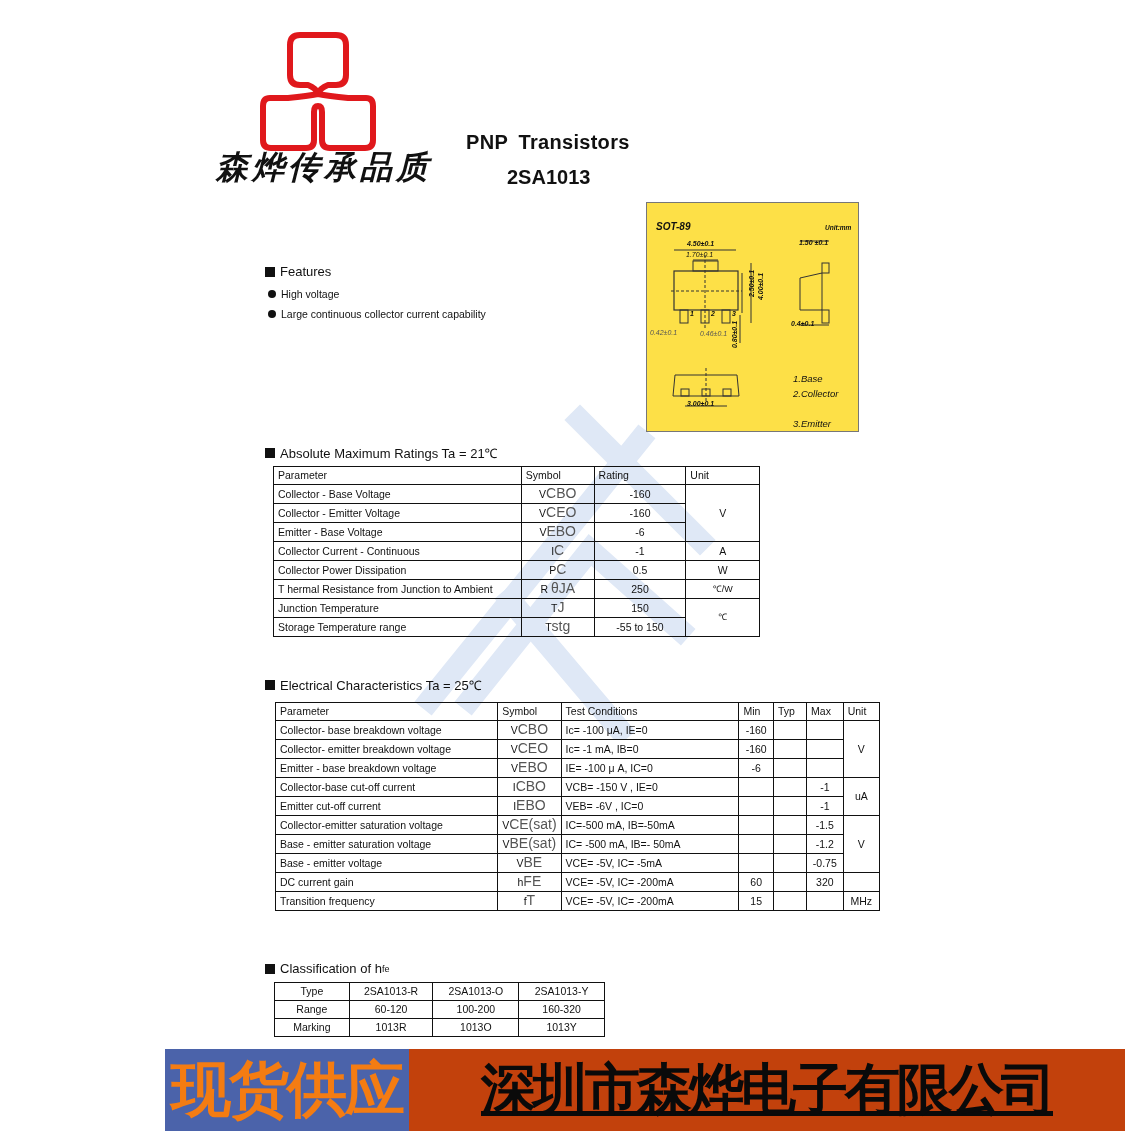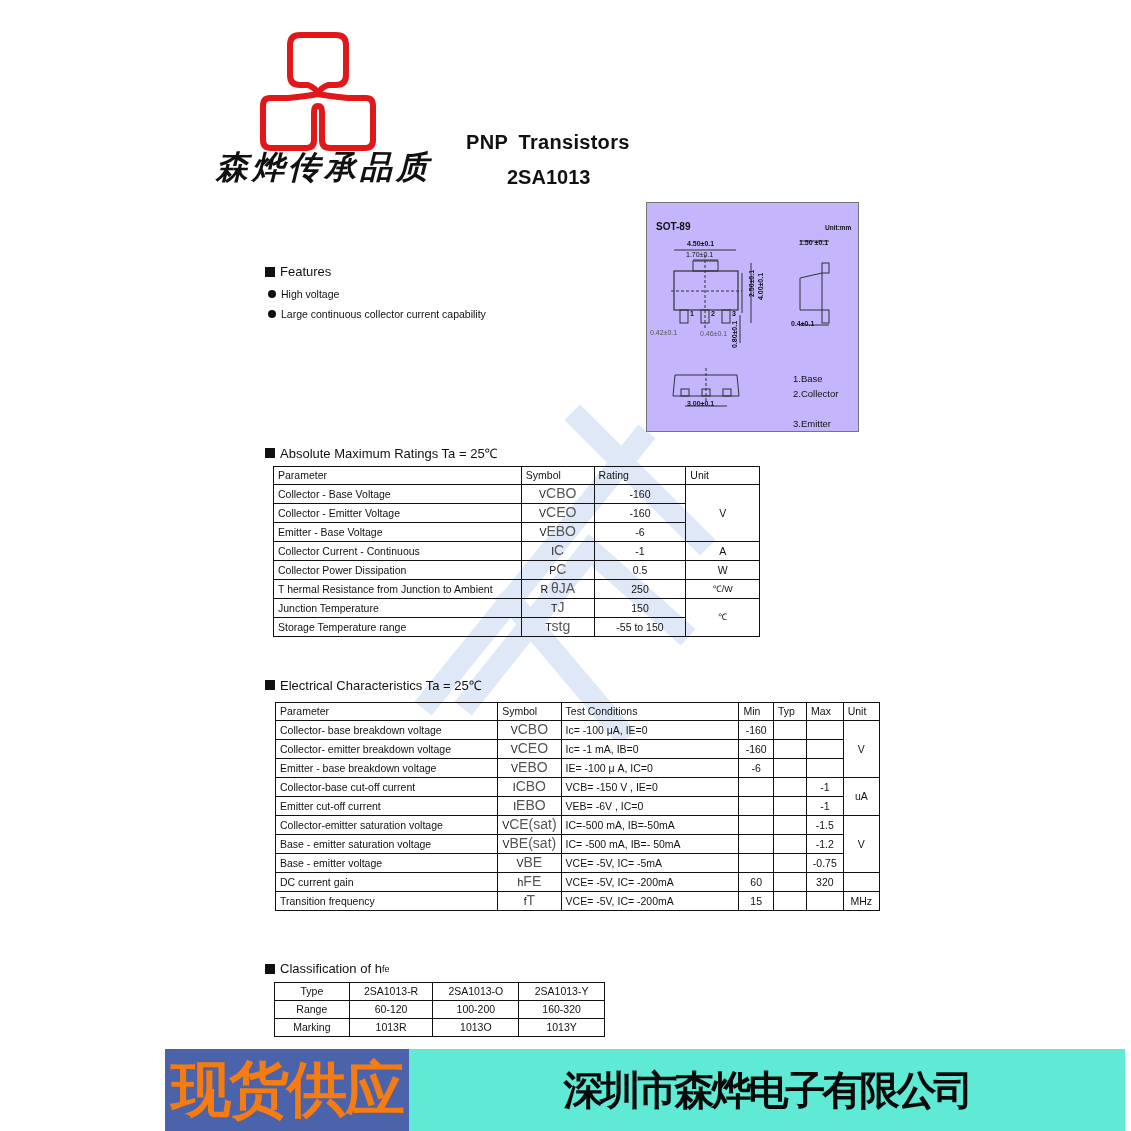--- a/index.html
+++ b/index.html
@@ -8,40 +8,40 @@
   .abs { position:absolute; }
   
   .wm { position:absolute; left:360px; top:400px; width:360px; height:340px; pointer-events:none; }
   
   .logo-svg { position:absolute; left:258px; top:30px; }
   .logo-cn { position:absolute; left:216px; top:146px; font-family:"DejaVu Serif", serif; font-size:32px;
              letter-spacing:4px; color:#111; font-weight:bold; font-style:italic; }
   .title1 { position:absolute; left:466px; top:131px; font-size:20px; font-weight:bold; letter-spacing:0.3px; word-spacing:5px; }
   .title2 { position:absolute; left:507px; top:166px; font-size:20px; font-weight:bold; }
   
-  .pkg { position:absolute; left:646px; top:202px; width:211px; height:228px; border:1px solid #777; background:#c4b5fd; }
+  .pkg { position:absolute; left:646px; top:202px; width:211px; height:228px; border:1px solid #777; background:#fde047;font-style:italic; }
   .pkg .t { position:absolute; font-size:9px; font-weight:bold; }
   .pkg .s { position:absolute; font-size:7px; }
   .pkg .pin { position:absolute; font-size:9.5px; }
   
   .sec { position:absolute; font-size:13px; display:flex; align-items:center; }
   .sq { display:inline-block; width:10px; height:10px; background:#111; margin-right:5px; }
   .feat { position:absolute; font-size:10.5px; display:flex; align-items:center; }
   .dot { display:inline-block; width:8px; height:8px; border-radius:50%; background:#111; margin-right:5px; }
   table.dt { position:absolute; border-collapse:collapse; font-size:10.5px; background:transparent; }
   table.dt td { border:1.5px solid #111; padding:0 4px; height:17px; line-height:17px; white-space:nowrap; }
   table.dt td.c { text-align:center; }
   table.dt tr.hd td { text-align:left; }
   .sub { font-size:14px; color:#555; }
   
   .banner { position:absolute; left:165px; top:1049px; width:960px; height:82px; display:flex; }
   .b-left { width:244px; height:82px; background:#4b63aa; color:#f47c12; font-size:60px; font-weight:bold;
             display:flex; align-items:center; justify-content:center; letter-spacing:-2px; font-family:"DejaVu Sans", sans-serif; }
-  .b-right { flex:1; background:#5eead4; color:#0a0a0a; font-size:40px; font-weight:bold; display:flex; align-items:center;
-             justify-content:center; letter-spacing:-3px; font-family:"DejaVu Sans", sans-serif; }
+  .b-right { flex:1; background:#c2410c; color:#0a0a0a; font-size:55px; font-weight:bold; display:flex; align-items:center;
+             justify-content:center; letter-spacing:-3px; font-family:"DejaVu Sans", sans-serif;text-decoration:underline; }
 </style>
 </head>
 <body>
 
 <svg class="wm" viewBox="0 0 360 340">
   <g fill="none" stroke="#dfe8f6" stroke-width="22" stroke-linecap="square">
     <path d="M70 300 L280 40"></path>
     <path d="M110 300 L230 150 L320 230"></path>
     <path d="M150 200 L260 330"></path>
     <path d="M220 20 L340 140"></path>
@@ -117,21 +117,21 @@
   <span class="dot"></span>
   <span>High voltage</span>
 </div>
 <div class="feat" style="left:268px;top:308px;">
   <span class="dot"></span>
   <span>Large continuous collector current capability</span>
 </div>
 
 <div class="sec" style="left:265px;top:444px;">
   <span class="sq"></span>
-  <span>Absolute Maximum Ratings Ta = 25℃</span>
+  <span>Absolute Maximum Ratings Ta = 21℃</span>
 </div>
 <table class="dt" style="left:273px;top:466px;width:487px;">
   <colgroup>
       <col style="width:248px">
       <col style="width:73px">
       <col style="width:92px">
       <col style="width:74px">
     </colgroup>
   <tbody>
       <tr class="hd">

